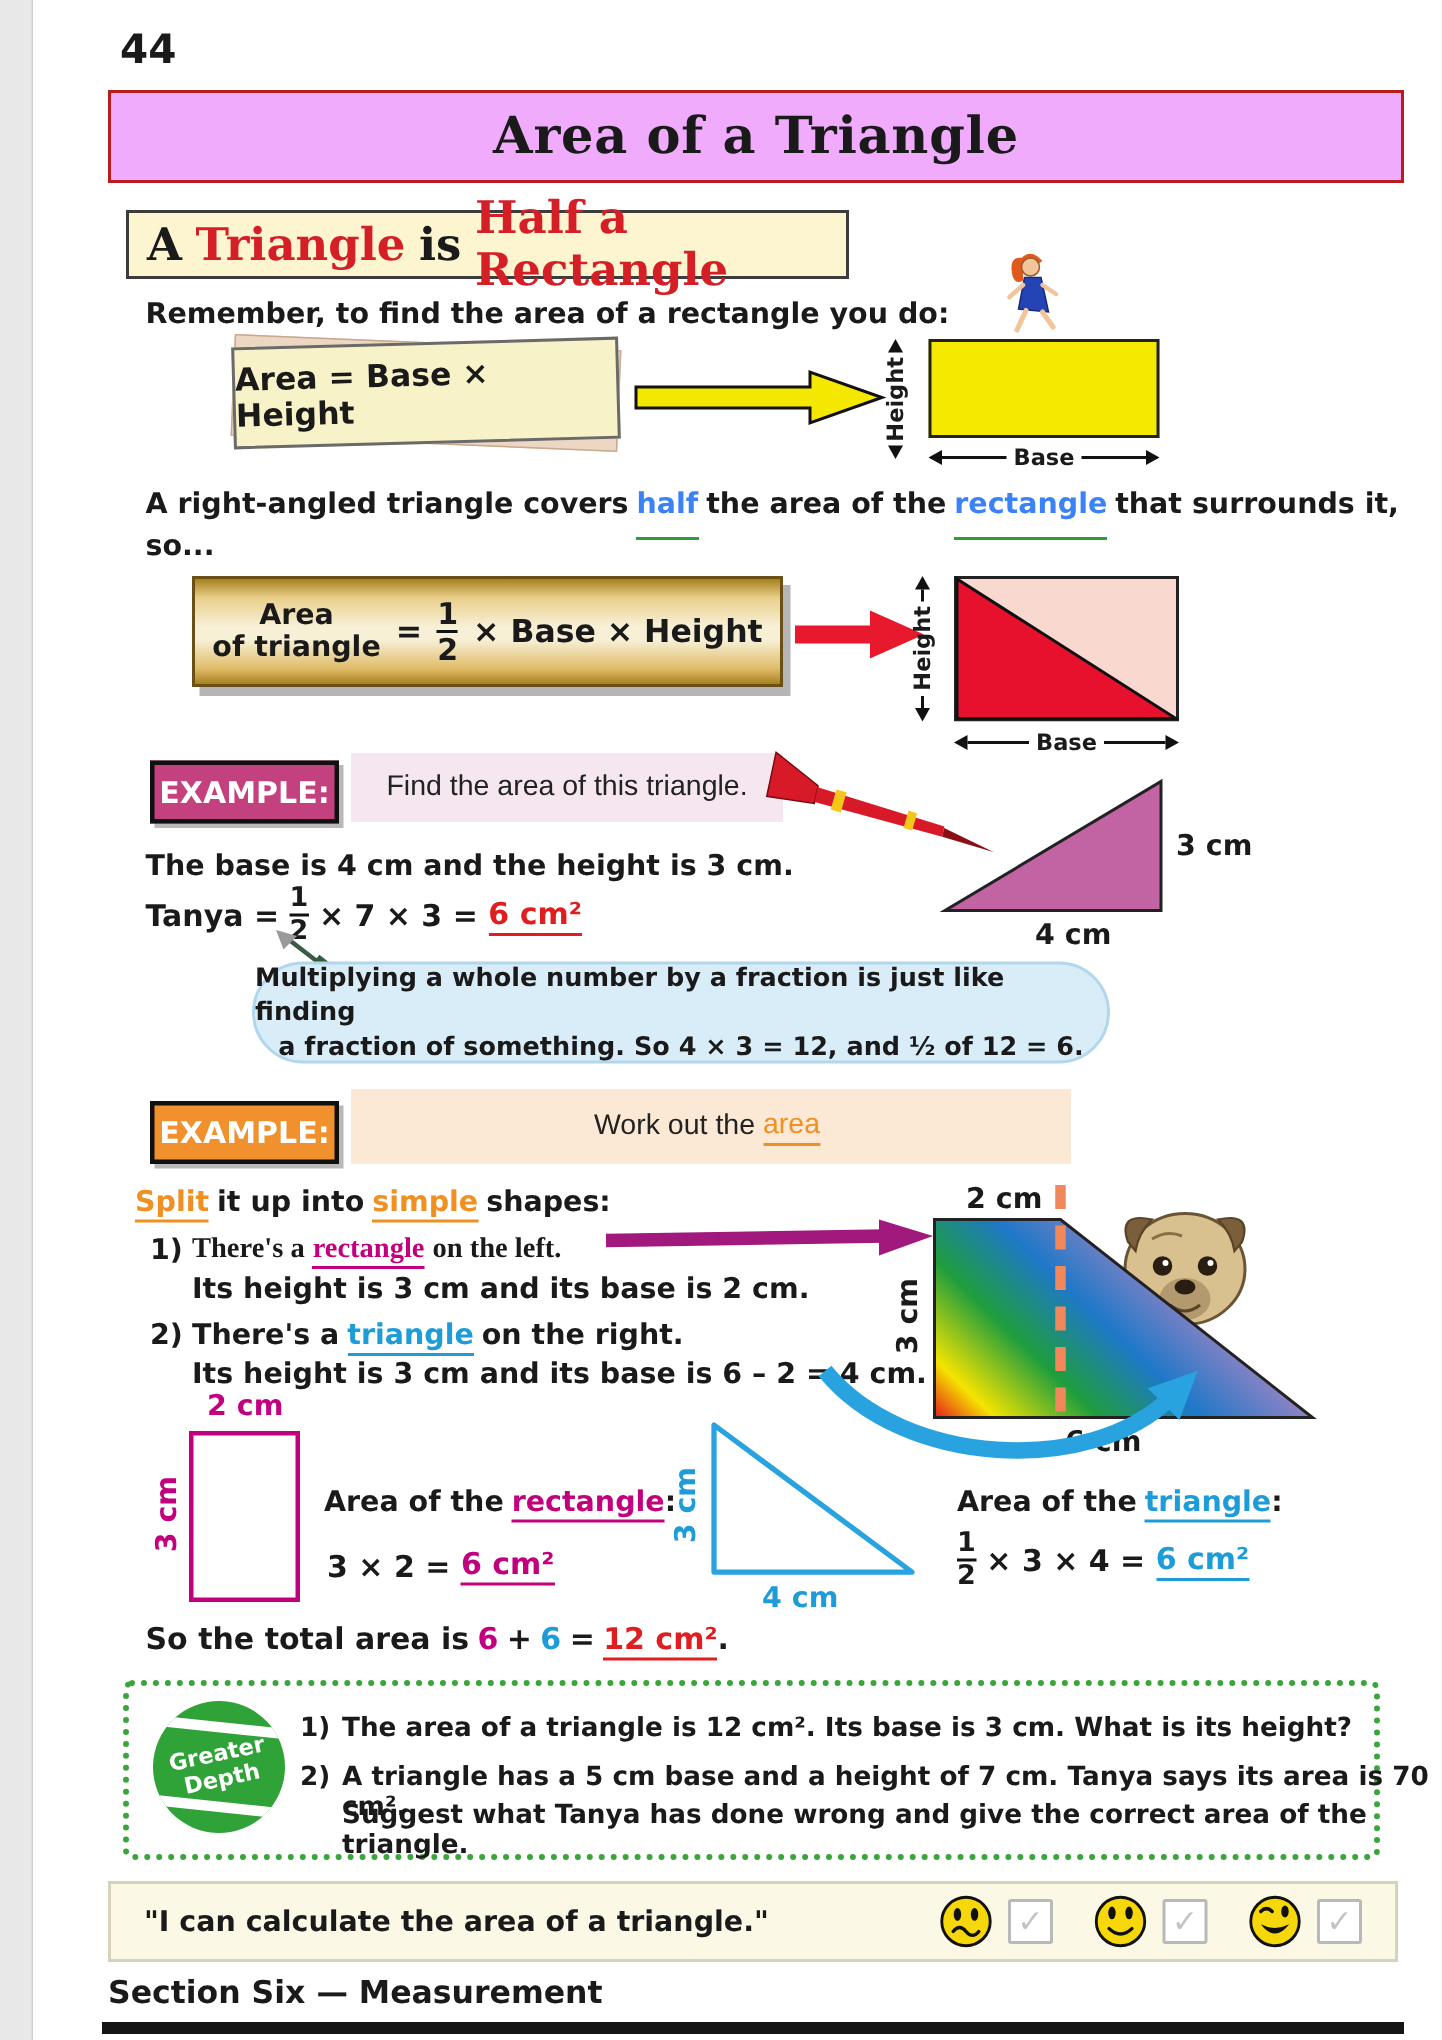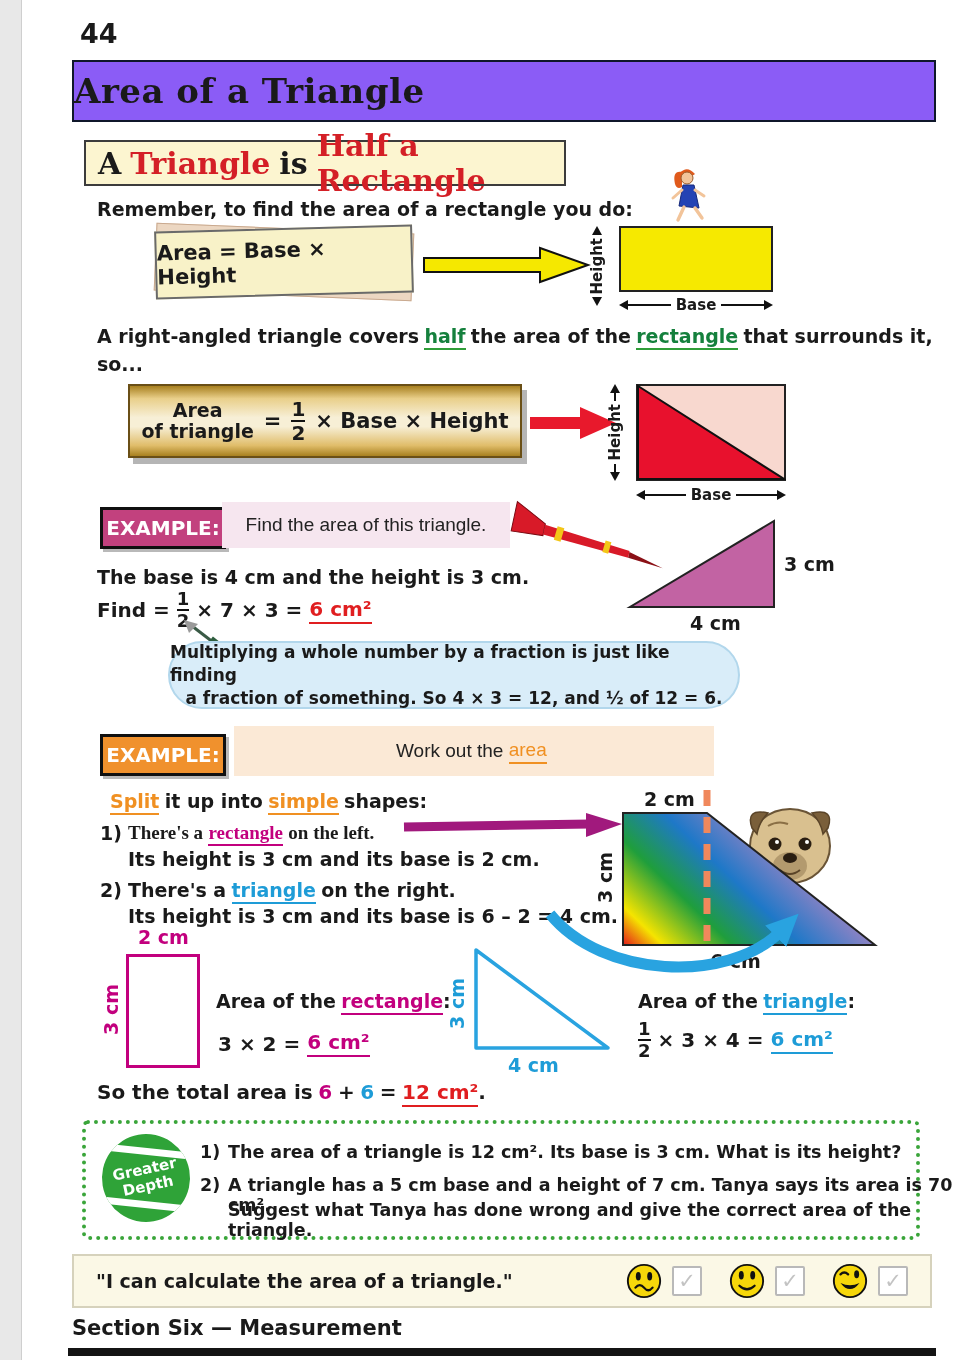--- a/index.html
+++ b/index.html
@@ -8,28 +8,28 @@
   .abs{position:absolute;}
   .hand{font-family:"DejaVu Sans",sans-serif;font-weight:700;color:#1a1a1a;}
   .reg{font-family:"Liberation Sans",sans-serif;font-weight:400;color:#222;}
   .serif{font-family:"DejaVu Serif",serif;font-weight:700;}
   .fs19{font-size:19px;}
   .seg{margin-right:.28em;}
   .tight{margin-right:0;}
   .red{color:#d41f26;}
   .mg{color:#c2007e;}
   .cy{color:#1e9cd7;}
-  .ul-g{color:#15803d;border-bottom:2px solid #2f9e38;padding-bottom:1px;}
+  .ul-g{color:#3b82f6;border-bottom:2px solid #2f9e38;padding-bottom:11px;}
   .ul-o{color:#f09022;border-bottom:2px solid #f09022;padding-bottom:1px;}
   .ul-m{color:#c2007e;border-bottom:2px solid #c2007e;padding-bottom:1px;}
   .ul-c{color:#1e9cd7;border-bottom:2px solid #1e9cd7;padding-bottom:1px;}
   .ul-r{color:#e01e20;border-bottom:2px solid #e01e20;padding-bottom:1px;}
 
-  .banner{left:50px;top:60px;width:860px;height:58px;background:#8b5cf6;border:2px solid #0f172a;
-          display:flex;align-items:center;justify-content:flex-start;font-size:34px;letter-spacing:.5px;}
+  .banner{left:50px;top:60px;width:860px;height:58px;background:#f0abfc;border:2px solid #b91c1c;
+          display:flex;align-items:center;justify-content:center;font-size:34px;letter-spacing:.5px;}
   .sec-heading{left:62px;top:140px;width:482px;height:46px;background:#fcf5d0;border:2px solid #3c3c3c;
           display:flex;align-items:center;padding:0 12px;font-size:30px;box-sizing:border-box;}
   .sec-heading span{margin-right:9px;}
 
   .note-wrap{left:133px;top:228px;width:258px;height:68px;}
   .note-back{position:absolute;inset:0;background:#ecd7c2;border:1px solid #c8a88e;transform:rotate(2.4deg);}
   .note-front{position:absolute;inset:0;background:#f8f2c8;border:2px solid #6a6a6a;transform:rotate(-1.6deg);
           display:flex;align-items:center;justify-content:center;font-size:21px;}
 
   .yrect{left:597px;top:226px;width:154px;height:66px;background:#f6e900;border:2px solid #222;box-sizing:border-box;}
@@ -49,21 +49,21 @@
          display:flex;align-items:center;justify-content:center;gap:10px;}
   .gold-lhs{text-align:center;font-size:19px;line-height:21px;}
   .frac{display:inline-flex;flex-direction:column;align-items:center;line-height:1.05;font-weight:700;}
   .frac .den{border-top:2px solid #111;padding-top:1px;}
 
   .pink-rect{left:614px;top:384px;width:150px;height:97px;}
   .badge{width:120px;height:36px;border:3px solid #101010;color:#fff;display:flex;align-items:center;
          justify-content:center;font-size:20px;font-weight:700;box-shadow:3px 3px 0 rgba(100,100,100,.45);}
   .badge1{left:78px;top:507px;background:#c2417e;}
   .badge2{left:78px;top:734px;background:#f0912d;}
-  .strip1{left:200px;top:502px;width:288px;height:46px;background:#f6e6ef;display:flex;align-items:center;justify-content:center;font-size:19px;}
+  .strip1{left:212px;top:502px;width:288px;height:46px;background:#f6e6ef;display:flex;align-items:center;justify-content:center;font-size:19px;}
   .strip2{left:212px;top:726px;width:480px;height:50px;background:#fbe9d6;display:flex;align-items:center;justify-content:center;font-size:19px;}
 
   .cloud{left:146px;top:641px;width:568px;height:64px;background:#d9edf9;border:2px solid #b2d7ec;border-radius:34px;
          display:flex;flex-direction:column;align-items:center;justify-content:center;font-size:17px;line-height:23px;}
 
   .eqrow{display:flex;align-items:center;gap:7px;font-size:20px;font-weight:700;}
 
   .mrect{left:104px;top:954px;width:74px;height:114px;border:3px solid #c2007e;box-sizing:border-box;}
   .vtext{writing-mode:vertical-rl;transform:rotate(180deg);font-weight:700;}
 
@@ -193,21 +193,21 @@
 
   <svg class="abs" style="left:604px;top:517px;" width="152" height="94">
     <polygon points="4,90 148,90 148,4" fill="#c263a3" stroke="#222" stroke-width="2"></polygon>
   </svg>
   <div class="abs hand fs19" style="left:762px;top:553px;">3 cm</div>
   <div class="abs hand fs19" style="left:668px;top:612px;">4 cm</div>
 
   <div class="abs hand fs19" style="left:75px;top:566px;">The base is 4 cm and the height is 3 cm.</div>
 
   <div class="abs eqrow hand" style="left:75px;top:590px;">
-    <span>Find =</span>
+    <span>Tanya =</span>
     <span class="frac" style="font-size:18px;">
       <span class="num">1</span>
       <span class="den">2</span>
     </span>
     <span>× 7 × 3 =</span>
     <span class="ul-r">6 cm²</span>
   </div>
 
   <svg class="abs" style="left:158px;top:618px;" width="44" height="32">
     <line x1="38" y1="28" x2="12" y2="8" stroke="#3a5a46" stroke-width="3"></line>
@@ -219,21 +219,21 @@
     <div>Multiplying a whole number by a fraction is just like finding</div>
     <div>a fraction of something.  So 4 × 3 = 12, and ½ of 12 = 6.</div>
   </div>
 
   <div class="abs badge badge2">EXAMPLE:</div>
   <div class="abs strip2 reg">
     <span class="seg">Work out the</span>
       <span class="seg ul-o">area</span>
   </div>
 
-  <div class="abs hand fs19" style="left:88px;top:790px;">
+  <div class="abs hand fs19" style="left:68px;top:790px;">
     <span class="seg ul-o">Split</span><span class="seg">it up into</span><span class="seg ul-o">simple</span><span class="seg">shapes:</span>
   </div>
 
   <div class="abs hand fs19" style="left:78px;top:822px;">1)</div>
   <div class="abs hand fs19" style="left:106px;top:822px;font-family:Liberation Serif, serif;">
     <span class="seg">There's a</span><span class="seg ul-m">rectangle</span><span class="seg">on the left.</span>
   </div>
   <div class="abs hand fs19" style="left:106px;top:848px;">Its height is 3 cm and its base is 2 cm.</div>
 
   <div class="abs hand fs19" style="left:78px;top:879px;">2)</div>

